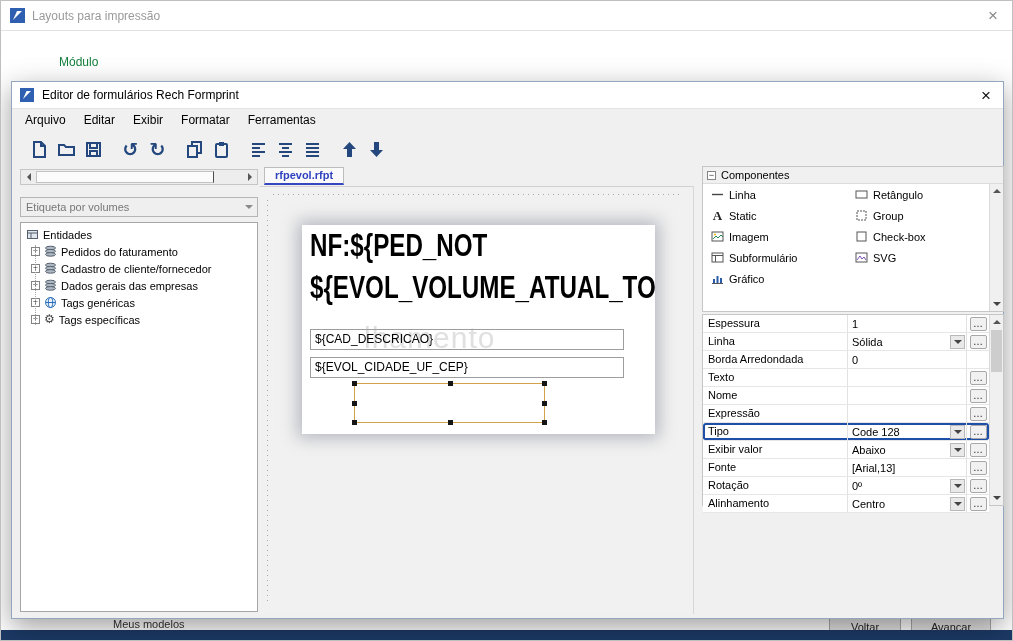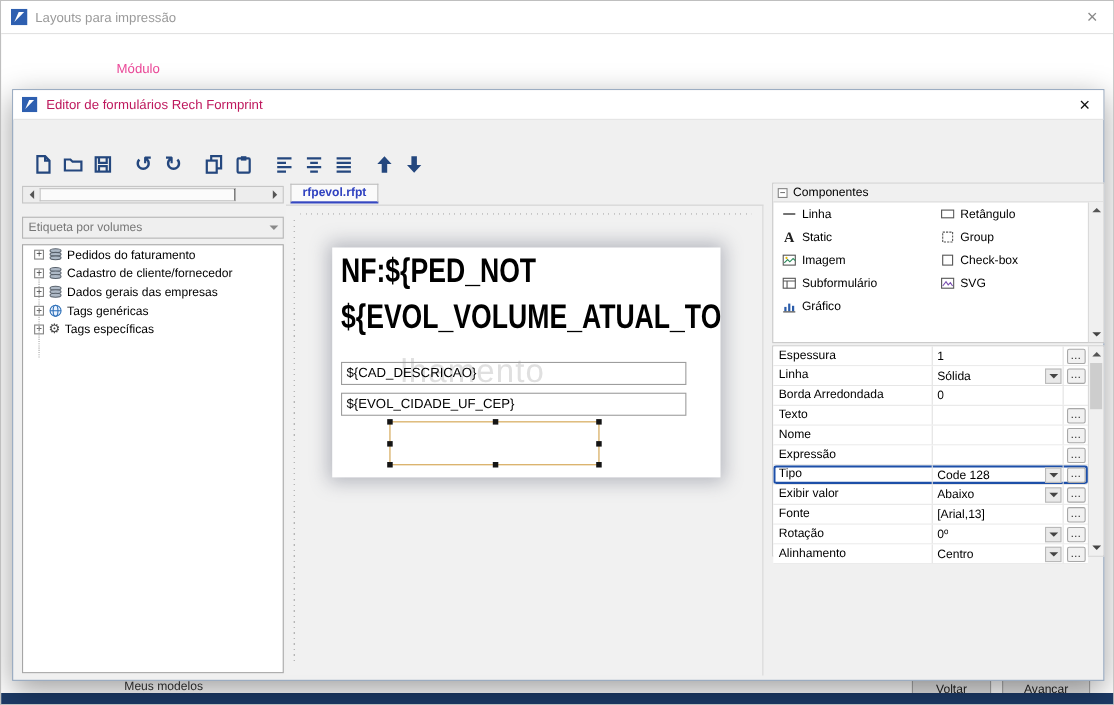--- a/index.html
+++ b/index.html
@@ -6,38 +6,38 @@
   html,body{width:1013px;height:641px;}
   body{font-family:"Liberation Sans",sans-serif;background:#d8d8d8;}
   .screen{position:relative;width:1013px;height:641px;background:#fff;border:1px solid #bfbfbf;overflow:hidden;}
 
   
   .outer-titlebar{position:absolute;left:0;top:0;width:100%;height:30px;background:#fff;border-bottom:1px solid #e2e2e2;display:flex;align-items:center;}
   .outer-title{color:#9a9a9a;font-size:12px;margin-left:7px;}
   .outer-close{position:absolute;right:14px;top:0;line-height:30px;font-size:17px;color:#8a8a8a;cursor:default;}
   .applogo{margin-left:9px;display:inline-flex;}
 
-  .modulo-label{position:absolute;left:58px;top:51px;font-size:12px;line-height:21px;color:#ec4899;margin-left:47px;}
+  .modulo-label{position:absolute;left:58px;top:51px;font-size:12px;line-height:21px;color:#15803d;}
   .combo{background:#f4f4f4;border:1px solid #8f8f8f;display:flex;align-items:center;justify-content:space-between;font-size:11px;color:#111;padding-left:5px;}
   .combo .arr{width:16px;height:100%;display:flex;align-items:center;justify-content:center;}
   .tri-dn{width:0;height:0;border-left:4px solid transparent;border-right:4px solid transparent;border-top:4px solid #444;}
   .tri-up{width:0;height:0;border-left:4px solid transparent;border-right:4px solid transparent;border-bottom:4px solid #555;}
   .combo.disabled{background:#efefef;color:#777;border-color:#b5b5b5;}
   .combo.disabled .tri-dn{border-top-color:#8a8a8a;}
   .modulo-combo{position:absolute;left:97px;top:50px;width:241px;height:21px;}
 
   
   .bg-label{position:absolute;left:112px;top:617px;font-size:11px;color:#333;}
   .bg-btn{position:absolute;top:615px;height:22px;background:#e3e3e3;border:1px solid #a9a9a9;font-size:11px;color:#222;font-family:"Liberation Sans",sans-serif;text-align:center;line-height:20px;}
   .darkbar{position:absolute;left:0;top:629px;width:1013px;height:12px;background:#1c3a66;}
 
   
   .editor{position:absolute;left:10px;top:80px;width:993px;height:538px;background:#f0f0f0;border:1px solid #93a6bd;box-shadow:0 8px 26px rgba(0,0,0,.38);}
   .e-titlebar{position:absolute;left:0;top:0;width:100%;height:27px;background:#fff;border-bottom:1px solid #e3e3e3;display:flex;align-items:center;}
-  .e-title{font-size:12px;color:#be185d;margin-left:8px;}
+  .e-title{font-size:12px;color:#000000;margin-left:8px;}
   .e-close{position:absolute;right:12px;top:0;line-height:27px;font-size:17px;color:#111;cursor:default;}
   .menubar{position:absolute;left:0;top:27px;width:100%;height:22px;display:flex;align-items:center;padding-left:4px;}
   .menu-item{font-size:12px;color:#000;padding:0 9px;line-height:22px;cursor:default;}
   .toolbar{position:absolute;left:0;top:49px;width:100%;height:36px;display:flex;align-items:center;padding-left:14px;}
   .tbtn{width:27px;height:26px;display:flex;align-items:center;justify-content:center;}
   .tgap{width:10px;}
   .glyph{font-family:"DejaVu Sans",sans-serif;font-size:19px;font-weight:bold;color:#24477e;line-height:1;}
 
   
   .hscroll{position:absolute;left:8px;top:87px;width:238px;height:16px;background:#ededed;border:1px solid #c6c6c6;display:flex;align-items:center;}
@@ -131,20 +131,27 @@
       <span class="applogo" style="margin-left:8px;">
         <svg class="icn" width="14" height="14" viewBox="0 0 14 14">
             <rect width="14" height="14" fill="#2e5fb0"></rect>
             <path d="M3 11 L11 3 L6.5 3 Z" fill="#fff"></path>
           </svg>
       </span>
       <span class="e-title">Editor de formulários Rech Formprint</span>
       <span class="e-close">×</span>
     </div>
 
+    <div class="menubar">
+      <span class="menu-item">Arquivo</span>
+      <span class="menu-item">Editar</span>
+      <span class="menu-item">Exibir</span>
+      <span class="menu-item">Formatar</span>
+      <span class="menu-item">Ferramentas</span>
+    </div>
 
     <div class="toolbar">
       <span class="tbtn">
         <svg class="icn" width="19" height="19" viewBox="0 0 19 19" fill="none" stroke="#24477e" stroke-width="2">
             <path d="M4 2h7l4 4v11H4z"></path>
             <path d="M11 2v4h4"></path>
           </svg>
       </span>
       <span class="tbtn">
         <svg class="icn" width="19" height="19" viewBox="0 0 19 19" fill="none" stroke="#24477e" stroke-width="2">
@@ -221,20 +228,27 @@
 
     <div class="combo disabled side-combo">
       <span class="vtext">Etiqueta por volumes</span>
       <span class="arr">
           <span class="tri-dn"></span>
         </span>
     </div>
 
     <div class="tree">
       <span class="tree-guide"></span>
+      <div class="trow root" style="margin-top:3px;">
+        <svg class="icn" width="13" height="13" viewBox="0 0 13 13">
+            <rect x="1.5" y="2.5" width="10" height="8" fill="#dfe6ee" stroke="#55606e"></rect>
+            <path d="M1.5 5h10M5 5v5.5" stroke="#55606e" fill="none"></path>
+          </svg>
+        <span>Entidades</span>
+      </div>
       <div class="trow child">
         <span class="expander">+</span>
         <svg class="icn" width="13" height="13" viewBox="0 0 13 13">
             <g fill="#aeb9c6" stroke="#57606b">
               <ellipse cx="6.5" cy="3" rx="5" ry="1.8"></ellipse>
               <ellipse cx="6.5" cy="6.2" rx="5" ry="1.8"></ellipse>
               <ellipse cx="6.5" cy="9.4" rx="5" ry="1.8"></ellipse>
             </g>
           </svg>
         <span>Pedidos do faturamento</span>

